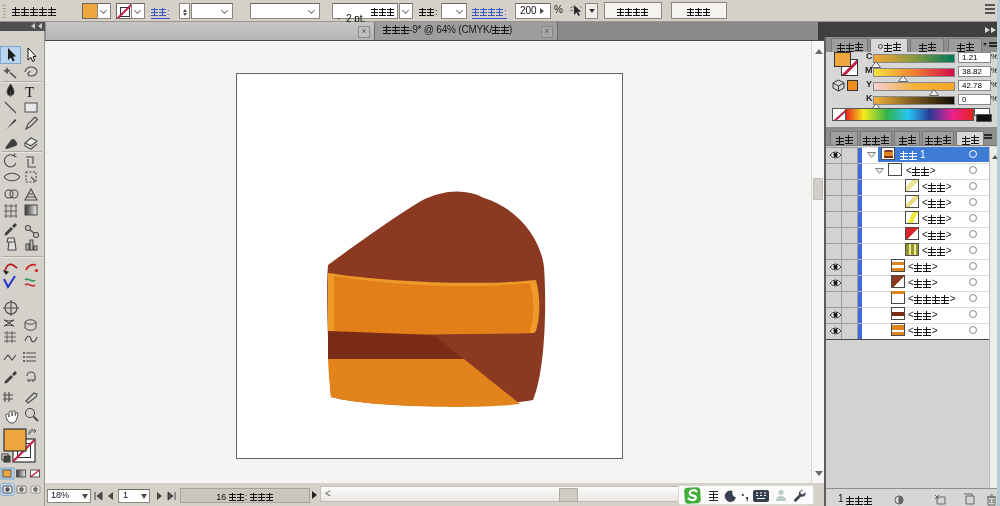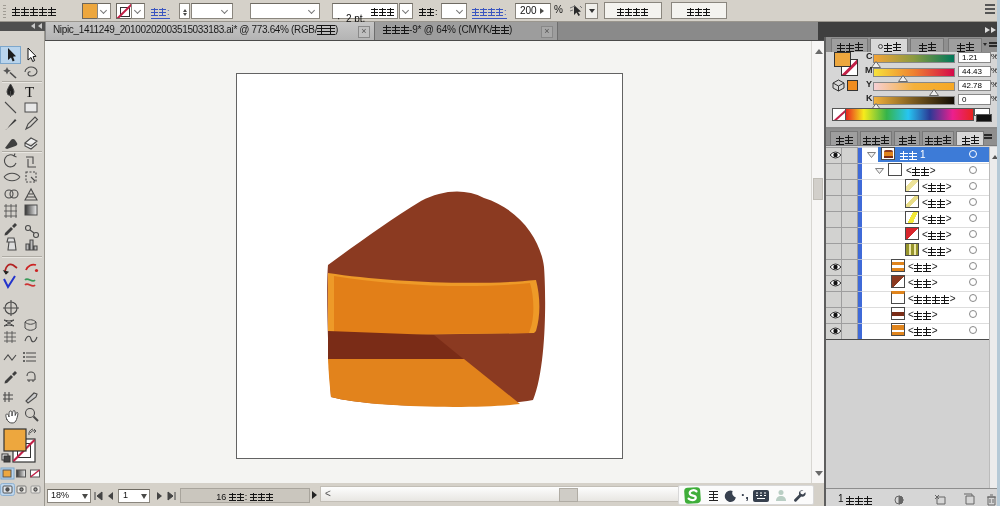--- a/index.html
+++ b/index.html
@@ -88,21 +88,20 @@
   <div class="ab" style="left:985px;top:4px;width:10px;height:2px;background:#555;box-shadow:0 4px 0 #555,0 8px 0 #555"></div>
 </div>
 
 <div class="ab" id="tabbar" style="left:0;top:22px;width:1000px;height:19px;background:#8a8a8a;border-bottom:1.5px solid #4a4a4a;box-sizing:border-box">
   <div class="ab" style="left:0;top:0;width:45px;height:9px;background:#4f4f4f">
     <span class="ab" style="left:28px;top:1px;width:0;height:0;border:3px solid transparent;border-right:4px solid #c9c9c9"></span>
     <span class="ab" style="left:35px;top:1px;width:0;height:0;border:3px solid transparent;border-right:4px solid #c9c9c9"></span>
   </div>
 
   <div class="ab" style="left:46px;top:0;width:328px;height:17.5px;background:linear-gradient(#c6c6c6,#b4b4b4);border-right:1px solid #6e6e6e">
-    <span class="ab" style="left:7px;top:3px;font-size:10px;color:#1a1a1a;white-space:nowrap;letter-spacing:-0.35px">Nipic_1411249_20100202003515033183.ai* @ 773.64% (RGB/<i class="c s10" style="margin:0 0 2px 0"></i><i class="c s10" style="margin:0 0 2px 0"></i>)</span>
     <span class="ab" style="left:312px;top:4px;width:10px;height:10px;border:1px solid #8a8a8a;color:#555;font-size:9px;line-height:9px;text-align:center;background:#c0c0c0">×</span>
   </div>
   <div class="ab" style="left:818px;top:0;width:182px;height:17.5px;background:#3f3f3f">
     <span class="ab" style="left:167px;top:5px;width:0;height:0;border:3.5px solid transparent;border-left:5px solid #ddd"></span>
     <span class="ab" style="left:173px;top:5px;width:0;height:0;border:3.5px solid transparent;border-left:5px solid #ddd"></span>
   </div>
 
   <div class="ab" style="left:375px;top:0;width:182px;height:17.5px;background:#9d9d9d;border-right:1px solid #6e6e6e">
     <span class="ab" style="left:8px;top:3px;font-size:10px;color:#1a1a1a;white-space:nowrap;letter-spacing:-0.2px"><i class="c" style="margin:0 1px 2px 0"></i><i class="c" style="margin:0 1px 2px 0"></i><i class="c" style="margin:0 0 2px 0"></i>-9* @ 64% (CMYK/<i class="c" style="margin:0 1px 2px 0"></i><i class="c" style="margin:0 0 2px 0"></i>)</span>
     <span class="ab" style="left:166px;top:4px;width:10px;height:10px;border:1px solid #888;color:#555;font-size:9px;line-height:9px;text-align:center;background:#a8a8a8">×</span>
@@ -282,21 +281,21 @@
     <svg class="ab" style="left:45px;top:9px" width="10" height="7" viewBox="0 0 10 7">
         <path d="M5 0.5 L9.5 6.5 L0.5 6.5 Z" fill="#efefef" stroke="#6a6a6a" stroke-width="1"></path>
       </svg>
     <div class="ab" style="left:132px;top:0px;width:28px;height:8px;background:#fff;border:1px solid #888;font-size:8px;padding:1px 0 0 3px">1.21</div>
     <div class="ab" style="left:165px;top:1px;font-size:8px">%</div>
     <div class="ab" style="left:39px;top:14px;font-size:9px;font-weight:bold;color:#222">M</div>
     <div class="ab" style="left:47px;top:16px;width:80px;height:7px;border:1px solid #888;background:linear-gradient(90deg,#f6e23c,#ef8030,#d5094a)"></div>
     <svg class="ab" style="left:72px;top:23px" width="10" height="7" viewBox="0 0 10 7">
         <path d="M5 0.5 L9.5 6.5 L0.5 6.5 Z" fill="#efefef" stroke="#6a6a6a" stroke-width="1"></path>
       </svg>
-    <div class="ab" style="left:132px;top:14px;width:28px;height:8px;background:#fff;border:1px solid #888;font-size:8px;padding:1px 0 0 3px">44.43</div>
+    <div class="ab" style="left:132px;top:14px;width:28px;height:8px;background:#fff;border:1px solid #888;font-size:8px;padding:1px 0 0 3px">38.82</div>
     <div class="ab" style="left:165px;top:15px;font-size:8px">%</div>
     <div class="ab" style="left:40px;top:28px;font-size:9px;font-weight:bold;color:#222">Y</div>
     <div class="ab" style="left:47px;top:30px;width:80px;height:7px;border:1px solid #888;background:linear-gradient(90deg,#f6cfd4,#f4b13c,#f6a825)"></div>
     <svg class="ab" style="left:103px;top:37px" width="10" height="7" viewBox="0 0 10 7">
         <path d="M5 0.5 L9.5 6.5 L0.5 6.5 Z" fill="#efefef" stroke="#6a6a6a" stroke-width="1"></path>
       </svg>
     <div class="ab" style="left:132px;top:28px;width:28px;height:8px;background:#fff;border:1px solid #888;font-size:8px;padding:1px 0 0 3px">42.78</div>
     <div class="ab" style="left:165px;top:29px;font-size:8px">%</div>
     <div class="ab" style="left:40px;top:42px;font-size:9px;font-weight:bold;color:#222">K</div>
     <div class="ab" style="left:47px;top:44px;width:80px;height:7px;border:1px solid #888;background:linear-gradient(90deg,#f2b13c,#7a5a20,#120d05)"></div>

